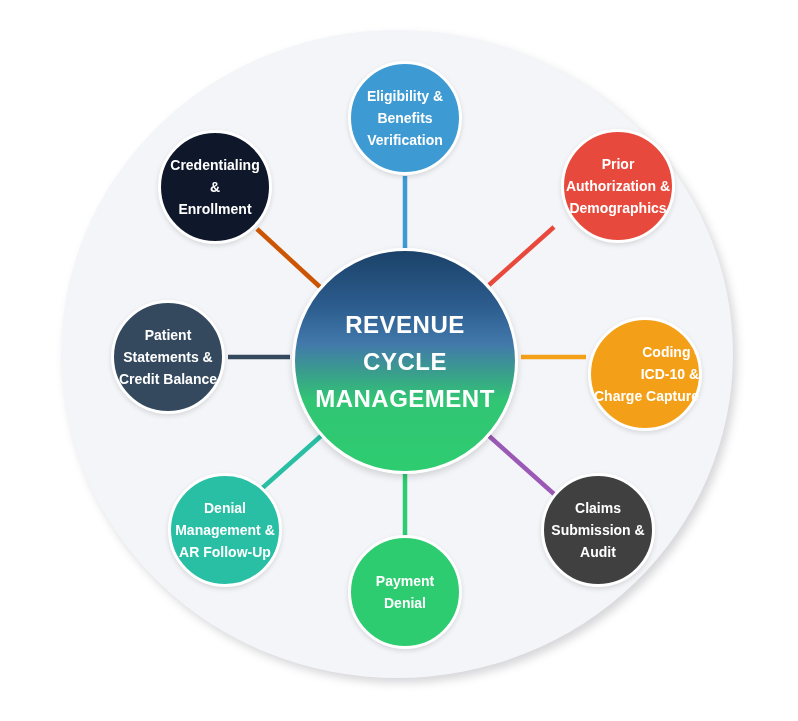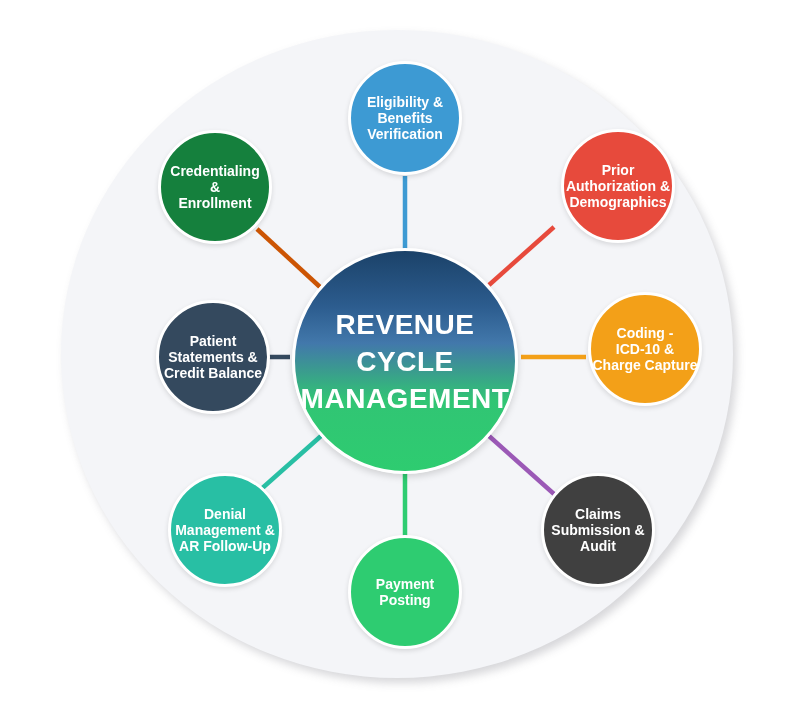--- a/index.html
+++ b/index.html
@@ -38,21 +38,21 @@
     border-radius: 50%;
     border: 3px solid #ffffff;
     box-sizing: border-box;
     display: flex;
     align-items: center;
     justify-content: center;
     text-align: center;
     color: #ffffff;
     font-weight: bold;
     font-size: 14px;
-    line-height: 16px;
+    line-height: 22px;
     box-shadow: 0 2px 5px rgba(0,0,0,0.12);
   }
   .node .label,
   .center-node .label {
     white-space: pre-line;
     width: 100%;
   }
   .center-node {
     position: absolute;
     left: 292px;
@@ -61,50 +61,50 @@
     height: 226px;
     border-radius: 50%;
     border: 3px solid #ffffff;
     box-sizing: border-box;
     display: flex;
     align-items: center;
     justify-content: center;
     text-align: center;
     color: #ffffff;
     font-weight: bold;
-    font-size: 28px;
+    font-size: 24px;
     line-height: 37px;
     letter-spacing: 0.5px;
     background: linear-gradient(180deg,
       #1b4269 0%,
       #2c5c8e 25%,
       #4278ab 42%,
       #3a9d8d 55%,
       #31c574 68%,
       #2ecc70 100%);
     box-shadow: 0 3px 7px rgba(0,0,0,0.15);
   }
   
   .pos-eligibility   { left: 348px; top: 61px;  }
   .pos-prior-auth    { left: 541px; top: 129px; margin-left: 20px; }
-  .pos-coding        { left: 588px; top: 292px; }
+  .pos-coding        { left: 588px; top: 317px; text-align: right; }
   .pos-claims        { left: 541px; top: 473px; }
   .pos-payment       { left: 348px; top: 535px; }
   .pos-denial        { left: 161px; top: 473px; margin-left: 7px; }
-  .pos-patient       { left: 111px; top: 300px; margin-left: 45px; }
+  .pos-patient       { left: 111px; top: 300px; }
   .pos-credentialing { left: 158px; top: 130px; }
   
   .fill-blue        { background: #3d9ad3; }
   .fill-red         { background: #e74a3c; }
   .fill-orange      { background: #f3a018; }
   .fill-purple      { background: #404040; }
   .fill-green       { background: #2ecc71; }
   .fill-teal        { background: #28bfa4; }
   .fill-slate       { background: #34495e; }
-  .fill-darkorange  { background: #15803d; }
+  .fill-darkorange  { background: #0f172a; }
   
   .stroke-blue       { stroke: #3d9ad3; }
   .stroke-red        { stroke: #e74a3c; }
   .stroke-orange     { stroke: #f3a018; }
   .stroke-purple     { stroke: #9b59b6; }
   .stroke-green      { stroke: #2ecc71; }
   .stroke-teal       { stroke: #28bfa4; }
   .stroke-slate      { stroke: #34495e; }
   .stroke-darkorange { stroke: #cc5504; }
 </style>
@@ -151,21 +151,21 @@
   </div>
 
   <div class="node pos-claims fill-purple">
     <span class="label">Claims
 Submission &amp;
 Audit</span>
   </div>
 
   <div class="node pos-payment fill-green">
     <span class="label">Payment
-Posting</span>
+Denial</span>
   </div>
 
   <div class="node pos-denial fill-teal">
     <span class="label">Denial
 Management &amp;
 AR Follow-Up</span>
   </div>
 
   <div class="node pos-patient fill-slate">
     <span class="label">Patient

